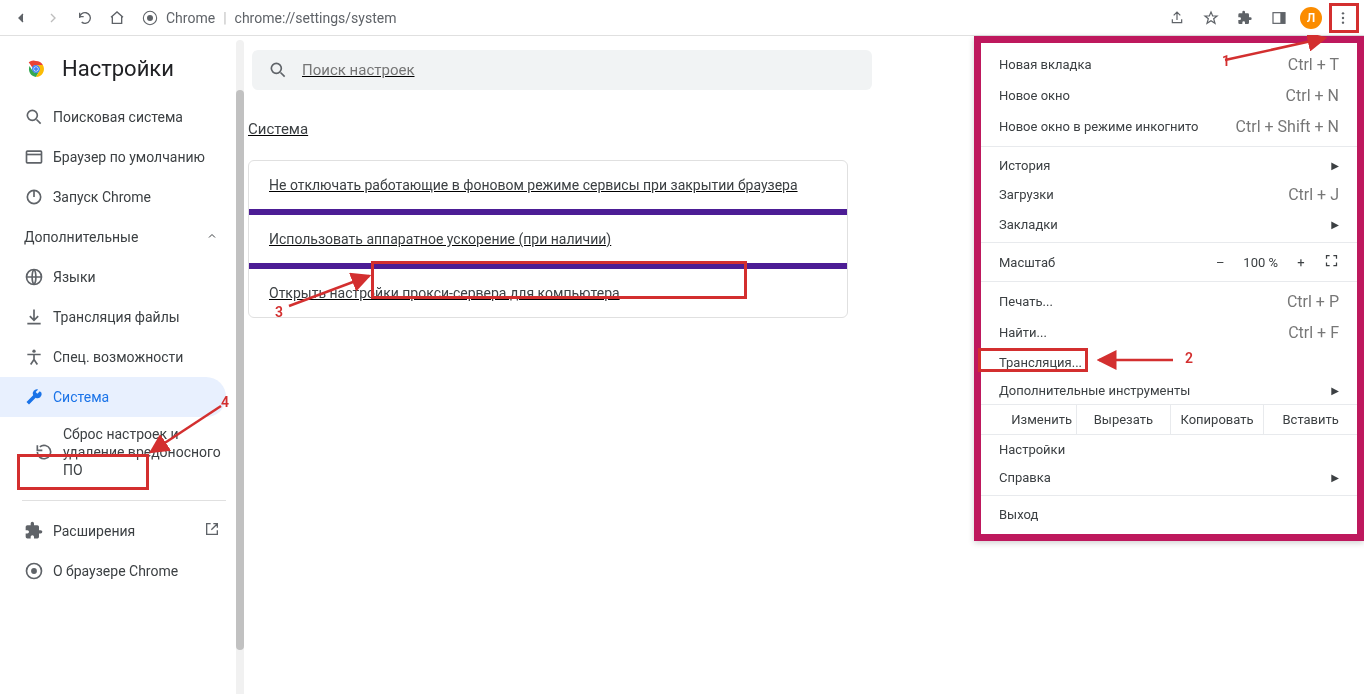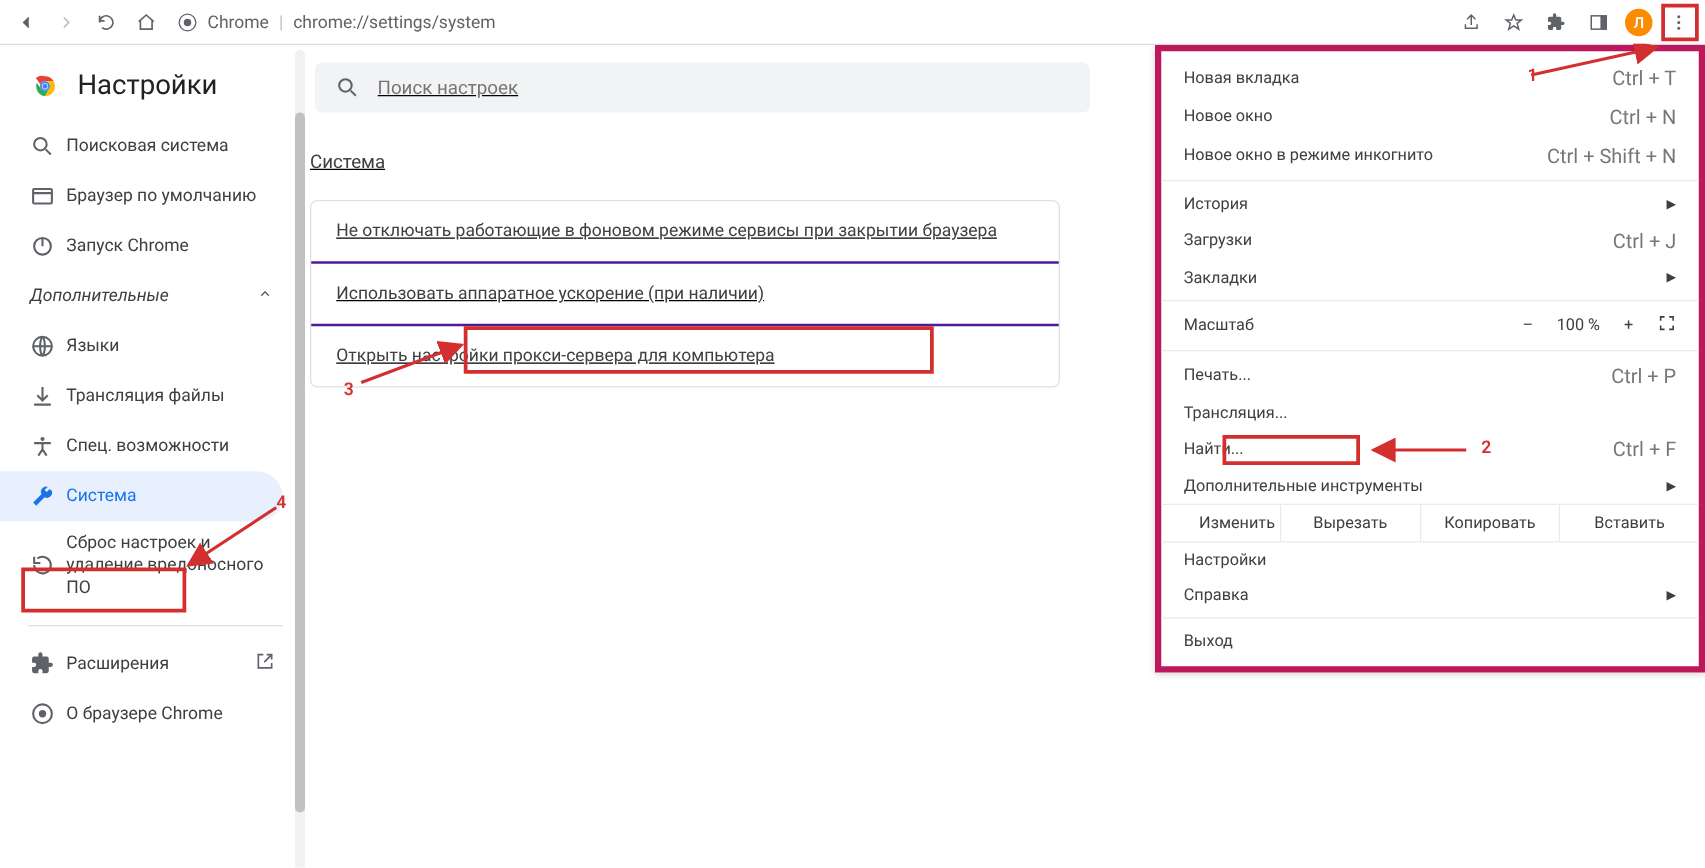--- a/index.html
+++ b/index.html
@@ -21,35 +21,35 @@
   .sidebar { width:248px; position:relative; padding-top:12px; }
   .sb-scroll { position:absolute; right:4px; top:4px; width:8px; height:660px; background:#f1f1f1; border-radius:4px; }
   .sb-thumb { position:absolute; right:4px; top:54px; width:8px; height:560px; background:#c1c1c1; border-radius:4px; }
 
   .sb-title { display:flex; align-items:center; gap:14px; padding:8px 0 16px 24px; font-size:22px; color:#202124; }
   .sb-item { display:flex; align-items:center; gap:9px; height:40px; padding-left:24px; border-radius:0 20px 20px 0; margin-right:22px; color:#3c4043; font-size:14px; cursor:pointer; }
   .sb-item.active { background:#e8f0fe; color:#1a73e8; }
   .sb-item.active .sb-icon { color:#1a73e8; }
   .sb-icon { width:20px; height:20px; color:#5f6368; display:flex; align-items:center; justify-content:center; }
   .sb-icon svg { width:20px; height:20px; }
-  .sb-grouphdr { display:flex; align-items:center; justify-content:space-between; padding:12px 30px 12px 24px; font-size:14px; color:#3c4043; cursor:pointer;font-style:italic; }
+  .sb-grouphdr { display:flex; align-items:center; justify-content:space-between; padding:12px 30px 12px 24px; font-size:14px; color:#3c4043; cursor:pointer; }
   .sb-divider { height:1px; background:#e0e0e0; margin:12px 22px 10px 22px; }
   .ext-link { margin-left:auto; margin-right:6px; color:#5f6368; }
 
   .content { flex:1; padding:14px 0 0 0; position:relative;text-decoration:underline; }
   .searchbar { height:40px; width:620px; margin-left:4px; background:#f1f3f4; border-radius:6px; display:flex; align-items:center; padding:0 16px; gap:14px; color:#5f6368; }
   .searchbar input { border:none; background:transparent; outline:none; font-size:15px; flex:1; color:#3c4043; }
   .panel { width:600px; margin-top:30px; }
   .panel-title { font-size:15px; color:#3c4043; margin-bottom:22px; }
   .card { border:1px solid #e0e0e0; border-radius:6px; background:#fff; }
-  .row { padding:16px 20px; font-size:14px; color:#3c4043; border-bottom:2px solid #4c1d95; }
+  .row { padding:16px 20px; font-size:14px; color:#3c4043; border-bottom:6px solid #4c1d95; }
   .row:last-child { border-bottom:none; }
 
   
-  .menu { position:absolute; top:36px; right:0; width:440px; background:#fff; border:5px solid #be185d; box-shadow:0 2px 6px rgba(0,0,0,0.18); z-index:100; padding:6px 0; }
+  .menu { position:absolute; top:36px; right:0; width:390px; background:#fff; border:7px solid #be185d; box-shadow:0 2px 6px rgba(0,0,0,0.18); z-index:100; padding:6px 0; }
   .mi { display:flex; align-items:center; justify-content:space-between; padding:6px 18px; font-size:13px; color:#3c4043; cursor:pointer; min-height:28px; }
   .mi .sc { color:#777; font-size:16px; }
   .mi .arrow { color:#3c4043; font-size:10px; }
   .msep { height:1px; background:#e8eaed; margin:4px 0; }
   .mzoom { display:flex; align-items:center; gap:14px; }
   .mzoom .zb { width:18px; text-align:center; color:#3c4043; }
   .fsicon svg{ width:15px; height:15px; }
   .editrow { display:flex; border-top:1px solid #e8eaed; border-bottom:1px solid #e8eaed; }
   .editrow .ei { flex:1; text-align:center; padding:7px 4px; font-size:13px; color:#3c4043; border-right:1px solid #e8eaed; }
   .editrow .ei:last-child{border-right:none;}
@@ -207,21 +207,21 @@
       <span>Спец. возможности</span>
     </div>
     <div class="sb-item active">
       <span class="sb-icon">
           <svg viewBox="0 0 24 24">
             <path fill="currentColor" d="M21 7a5 5 0 0 1-7 6l-8 8-3-3 8-8a5 5 0 0 1 6-7l-3 3 2 2 3-3z"></path>
           </svg>
         </span>
       <span>Система</span>
     </div>
-    <div class="sb-item" style="height:auto;padding-top:8px;padding-bottom:8px;">
+    <div class="sb-item" style="height:auto;padding-top:8px;padding-bottom:8px;margin-left:10px;">
       <span class="sb-icon">
           <svg viewBox="0 0 24 24">
             <path fill="none" stroke="currentColor" stroke-width="2" d="M4 12a8 8 0 1 0 3-6.2M4 4v6h6"></path>
           </svg>
         </span>
       <span style="line-height:1.3">Сброс настроек и удаление вредоносного ПО</span>
     </div>
 
     <div class="sb-divider"></div>
 
@@ -306,25 +306,25 @@
             <path fill="none" stroke="currentColor" stroke-width="2" d="M4 9V4h5M20 9V4h-5M4 15v5h5M20 15v5h-5"></path>
           </svg></span>
     </span>
   </div>
   <div class="msep"></div>
   <div class="mi">
       <span>Печать...</span>
       <span class="sc">Ctrl + P</span>
     </div>
   <div class="mi">
-      <span>Трансляция...</span>
-    </div>
-  <div class="mi">
       <span>Найти...</span>
       <span class="sc">Ctrl + F</span>
+    </div>
+  <div class="mi">
+      <span>Трансляция...</span>
     </div>
   <div class="mi">
       <span>Дополнительные инструменты</span>
       <span class="arrow">▶</span>
     </div>
   <div class="editrow">
     <div class="ei first">Изменить</div>
     <div class="ei">Вырезать</div>
     <div class="ei">Копировать</div>
     <div class="ei">Вставить</div>

